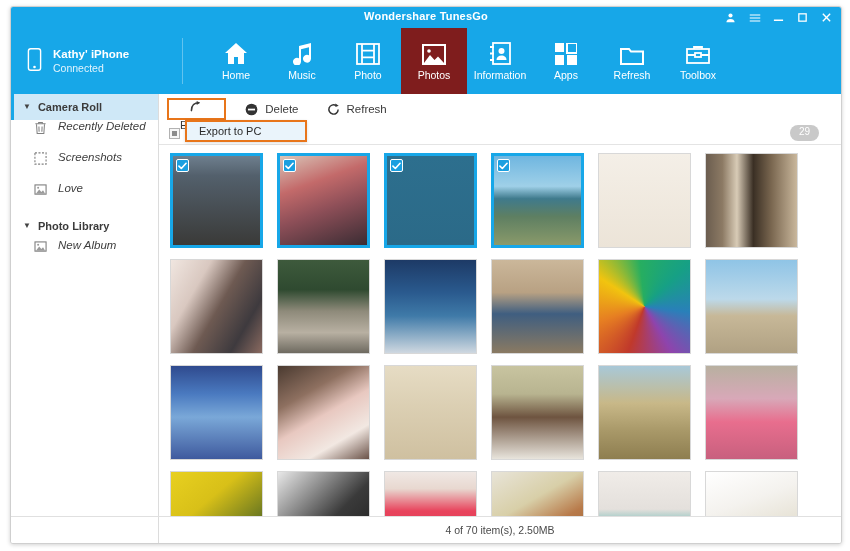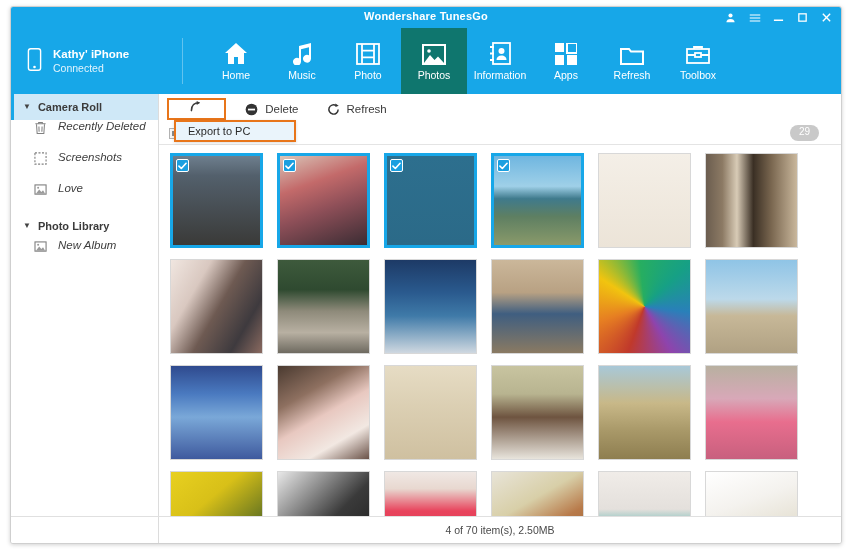--- a/index.html
+++ b/index.html
@@ -89,21 +89,21 @@
     width: 66px;
     display: flex;
     flex-direction: column;
     align-items: center;
     justify-content: center;
     gap: 4px;
     color: #ffffff;
     cursor: pointer;
     padding-bottom: 2px;
   }
-  .tab.active { background: #0f766e; }
+  .tab.active { background: #7f1d1d; }
   .tab-label { font-size: 10.5px; }
   .tab-icon { height: 26px; display:flex; align-items:flex-end; }
 
   
   .body {
     flex: 1 1 auto;
     display: flex;
     min-height: 0;
     background: #fff;
   }
@@ -183,21 +183,21 @@
   }
   .tb-btn.highlight {
     border: 2px solid #e8751a;
     padding: 0 11px;
     flex-direction: column;
   }
   .tb-icon { color: #404040; display:flex; align-items:center; }
 
   .dropdown {
     position: absolute;
-    left: 15px;
+    left: 26px;
     top: 24px;
     width: 122px;
     height: 22px;
     background: #eaf4fb;
     border: 2px solid #e8751a;
     display: flex;
     align-items: center;
     padding-left: 12px;
     font-size: 11px;
     color: #2a2a2a;

